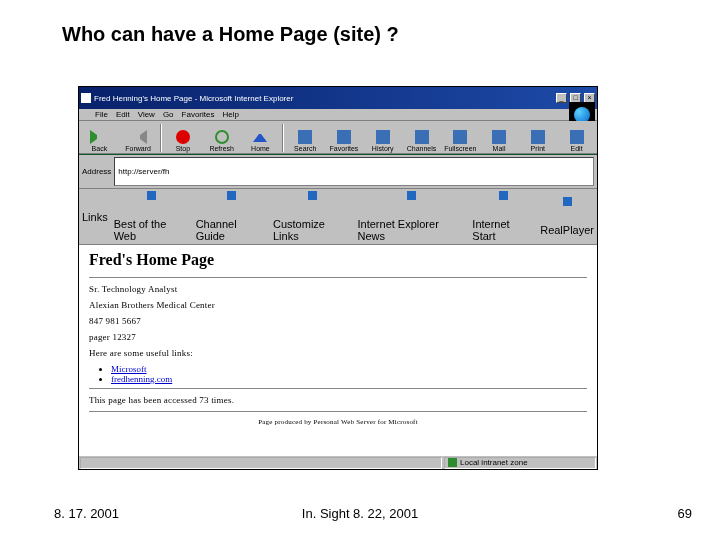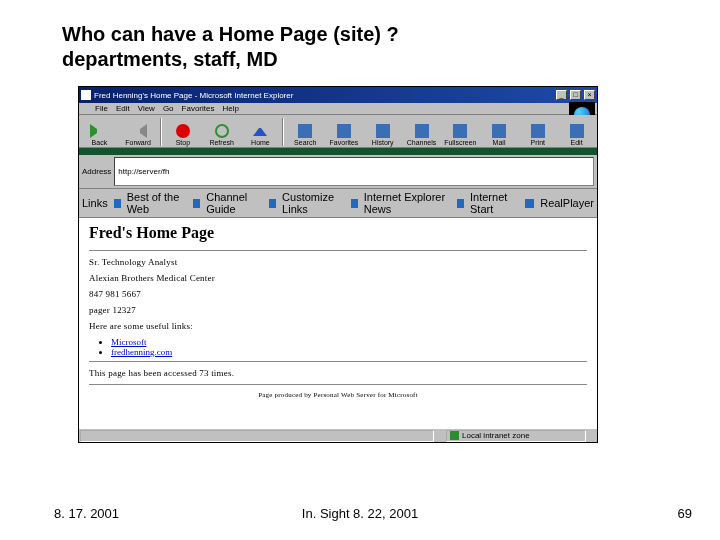--- a/index.html
+++ b/index.html
@@ -28,21 +28,21 @@
     background: #c0c0c0;
     border: 1px solid #000;
     font-family: "MS Sans Serif", Tahoma, sans-serif;
     font-size: 8px;
     color: #000;
   }
   
   .tb {
     display: flex;
     align-items: center;
-    height: 16px;
+    height: 22px;
     background: linear-gradient(to right,#08216b,#1d4aa8);
     color: #fff;
     padding: 0 2px;
     gap: 3px;
   }
   .tb .e-icon {
     width: 10px; height: 10px;
     background: #fff;
     display: inline-block;
   }
@@ -114,21 +114,21 @@
   .ic-refresh{ border:2px solid #2d8f2d; border-radius:50%; width:10px;height:10px;}
   .ic-home { width:0;height:0;border-left:6px solid transparent;border-right:6px solid transparent;border-bottom:8px solid #2355c7; position:relative; top:-2px;}
   .ic-generic{ background:#3b6fb5; width:12px;height:12px;}
   .sep { width:2px; height:28px; border-left:1px solid #808080; border-right:1px solid #fff; margin:1px 1px;}
   
   .addr {
     display:flex;
     align-items:center;
     padding:2px 3px;
     gap:3px;
-    border-top:7px solid #14532d;
+    border-top:1px solid #14532d;
     border-bottom:1px solid #808080;
   }
   .addr-label { font-size:8px; }
   .addr-input {
     flex:1;
     height:29px;
     background:#fff;
     border:1px solid #808080;
     border-top-color:#404040;
     border-left-color:#404040;
@@ -141,21 +141,21 @@
   
   .linksbar {
     display:flex;
     align-items:center;
     padding:2px 3px;
     gap:6px;
     border-bottom:1px solid #808080;
     font-size:11px;
   }
   .linksbar .lnk {
-    display:flex; align-items:center; gap:6px;
+    display:flex; align-items:center; gap:18px;flex-direction:column;
   }
   .linksbar .lic {
     width:9px;height:9px;background:#2368c0;display:inline-block;
   }
   
   .page {
     background:#fff;
     padding:4px 10px 6px 10px;
     font-family: "Times New Roman", serif;
     font-size:9px;
@@ -179,21 +179,21 @@
   .status {
     display:flex;
     align-items:center;
     height:14px;
     border-top:1px solid #fff;
     font-size:8px;
     background:#c0c0c0;
   }
   .status .pane1 { flex:1; border:1px inset #fff; height:12px; margin:1px;}
   .status .pane2 {
-    width:140px; height:12px; margin:11px;
+    width:152px; height:12px; margin:1px;
     border:1px inset #fff;
     display:flex;align-items:center;gap:3px;padding:0 3px;
   }
   .status .gic { width:9px;height:9px;background:#2e8b2e;display:inline-block;}
   
   .footer {
     position:absolute;
     bottom:34px;
     left:0;
     width:720px;
@@ -203,21 +203,20 @@
   }
   .footer .fl { position:absolute; left:54px; }
   .footer .fc { position:absolute; left:0; width:720px; text-align:center;}
   .footer .fr { position:absolute; right:28px;}
 </style>
 </head>
 <body>
 
 <div class="slide-title">
   <div>Who can have a Home Page (site) ?</div>
-  <div>departments, staff, MD</div>
 </div>
 
 <div class="browser-shot">
 
   <div class="tb">
     <span class="e-icon"></span>
     <span class="ttl">Fred Henning's Home Page - Microsoft Internet Explorer</span>
     <span class="winbtn">_</span>
     <span class="winbtn">□</span>
     <span class="winbtn">×</span>

